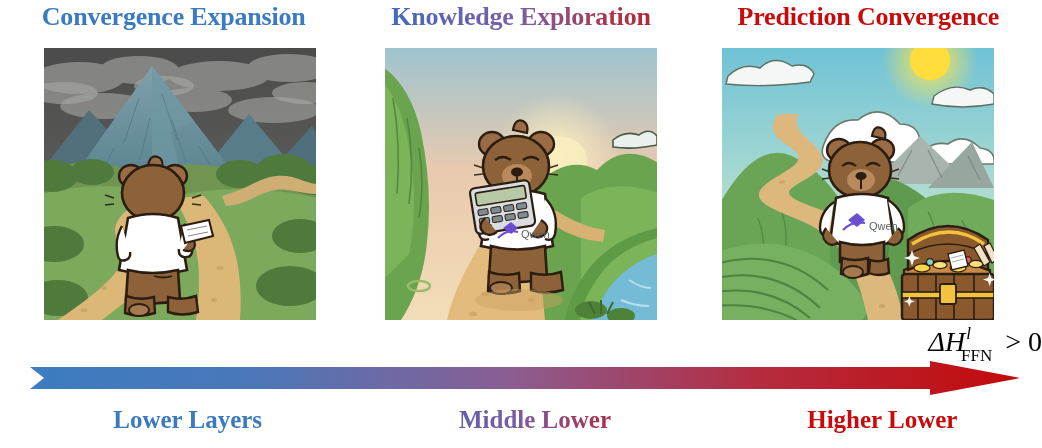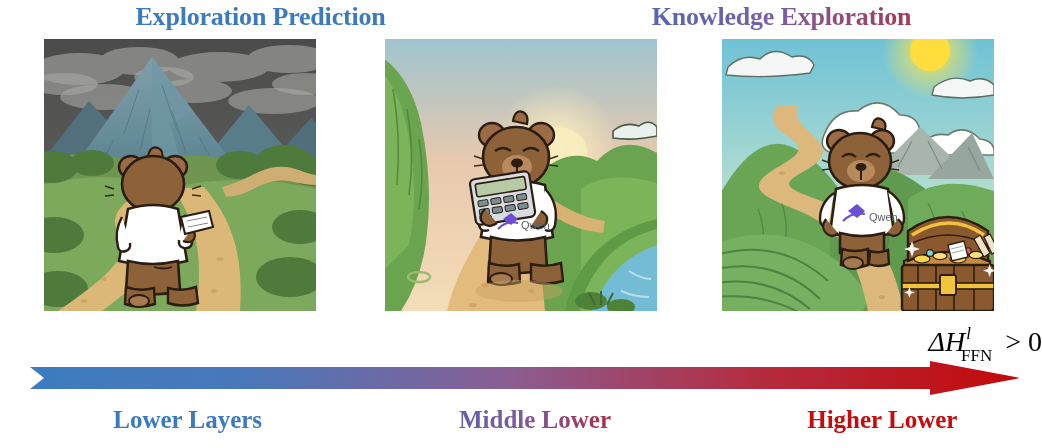--- a/index.html
+++ b/index.html
@@ -40,21 +40,21 @@
     -webkit-background-clip: text;
     background-clip: text;
     color: transparent;
     -webkit-text-fill-color: transparent;
   }
   .title-3 { color: #c80a0a; }
 
   
   .panels {
     position: absolute;
-    top: 39px;
+    top: 48px;
     left: 0px;
     width: 1042px;
     height: 272px;
   }
   .panel {
     position: absolute;
     top: 0;
     width: 272px;
     height: 272px;
     overflow: hidden;
@@ -140,22 +140,23 @@
     background-clip: text;
     color: transparent;
     -webkit-text-fill-color: transparent;
   }
   .blabel-3 { color: #c80a0a; }
 </style>
 </head>
 <body>
 
 <div class="titles">
-  <div class="title title-1">Exploration Prediction</div>
+  <div class="title title-1">Convergence Expansion</div>
   <div class="title title-2">Knowledge Exploration</div>
+  <div class="title title-3">Prediction Convergence</div>
 </div>
 
 <div class="panels">
 
   <div class="panel panel-1">
     <svg class="scene" viewBox="0 0 272 272">
       <defs>
         <linearGradient id="skyStorm" x1="0" y1="0" x2="0" y2="1">
           <stop offset="0%" stop-color="#4b4b4b"></stop>
             <stop offset="100%" stop-color="#6a6a68"></stop>

